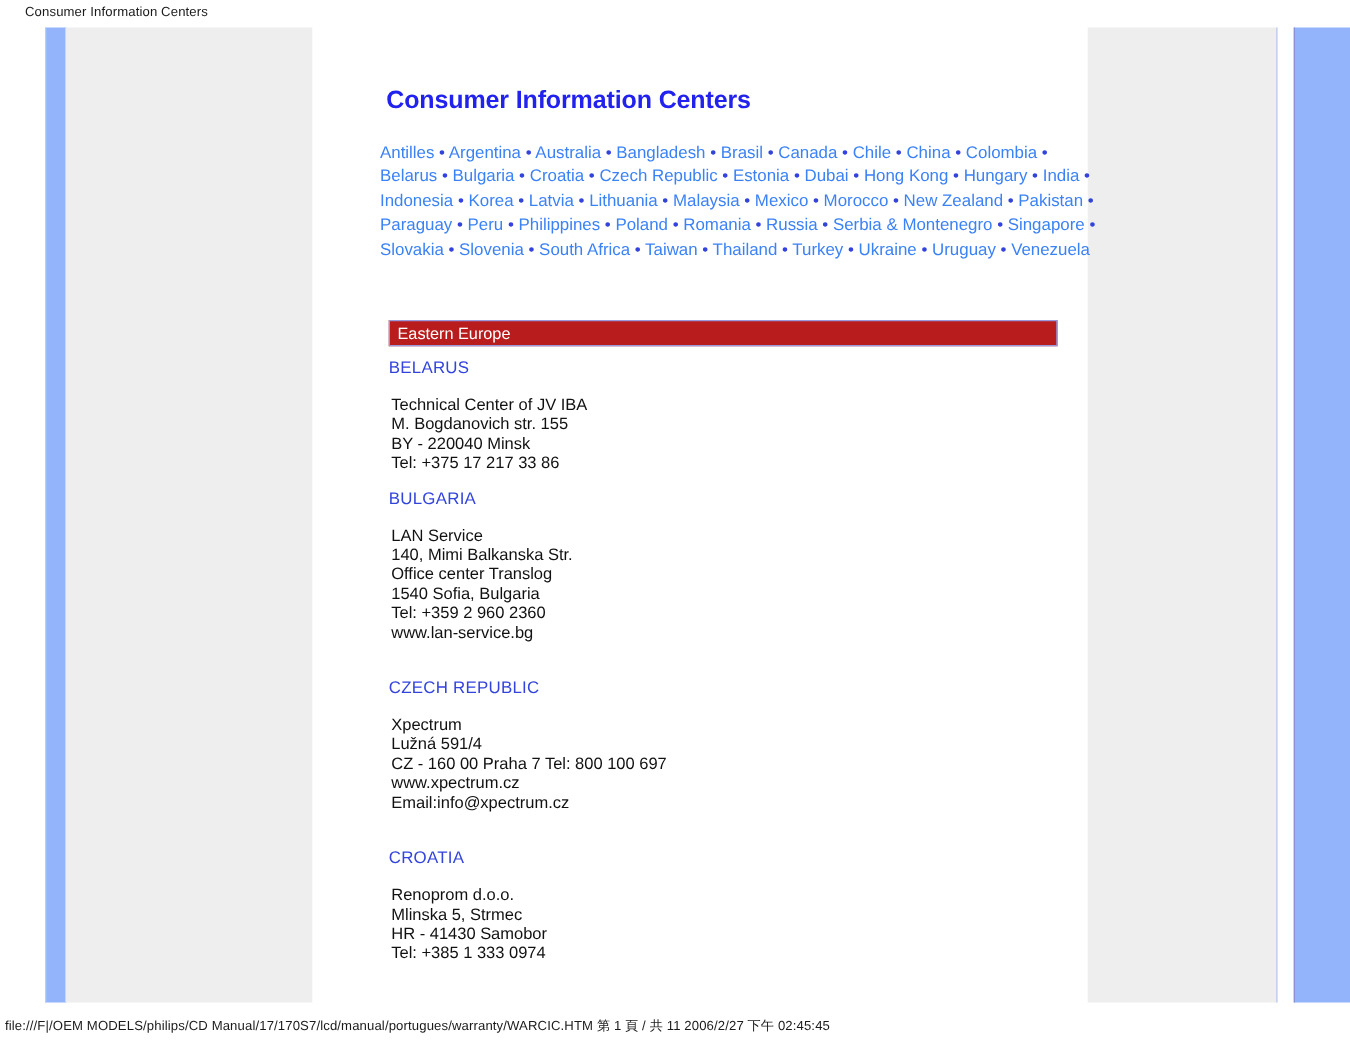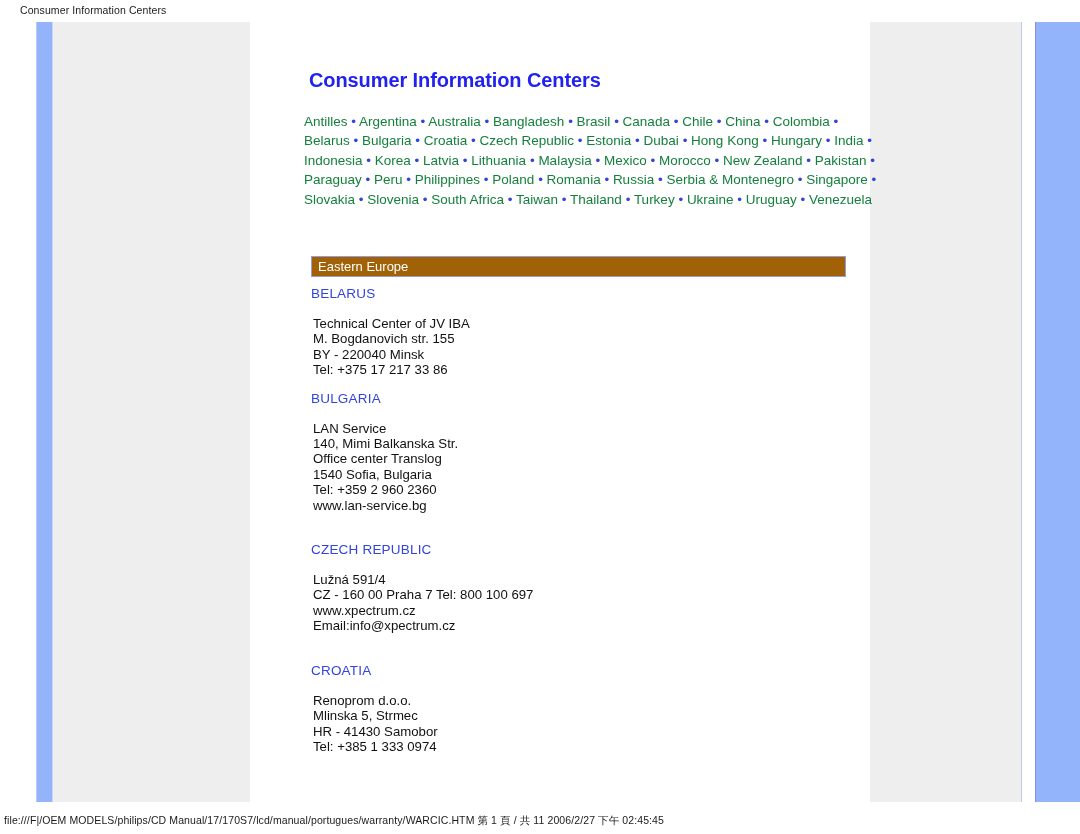--- a/index.html
+++ b/index.html
@@ -118,32 +118,32 @@
     position: absolute;
     top: 90px;
     left: 54px;
     width: 580px;
     font-size: 13.5px;
     line-height: 19.4px;
     color: #3344dd;
     text-align: left;
   }
   .country-links a {
-    color: #15803d;
+    color: #3b82f6;
     text-decoration: none;
   }
   .country-links .sep { color: #3344dd; }
 
   .section-banner {
     position: absolute;
     top: 234px;
     left: 61px;
     width: 535px;
     height: 21px;
-    background: #a16207;
+    background: #b91c1c;
     border: 1px solid #9999dd;
     box-sizing: border-box;
     color: #ffffff;
     font-size: 13px;
     line-height: 19px;
     padding-left: 6px;
   }
 
   .entries {
     position: absolute;
@@ -215,20 +215,21 @@
             <div>Office center Translog</div>
             <div>1540 Sofia, Bulgaria</div>
             <div>Tel: +359 2 960 2360</div>
             <div>www.lan-service.bg</div>
           </div>
         </div>
         <div class="gap-std"></div>
         <div class="entry">
           <div class="entry-title">CZECH REPUBLIC</div>
           <div class="entry-addr">
+            <div>Xpectrum</div>
             <div>Lužná 591/4</div>
             <div>CZ - 160 00 Praha 7 Tel: 800 100 697</div>
             <div>www.xpectrum.cz</div>
             <div>Email:info@xpectrum.cz</div>
           </div>
         </div>
         <div class="gap-std"></div>
         <div class="entry">
           <div class="entry-title">CROATIA</div>
           <div class="entry-addr">

